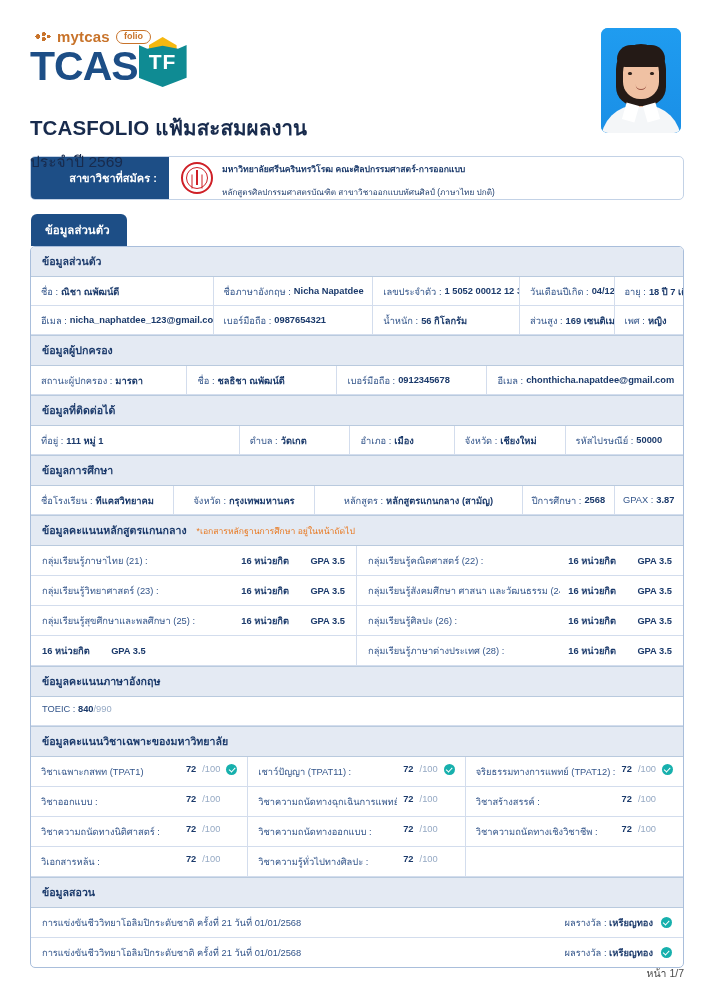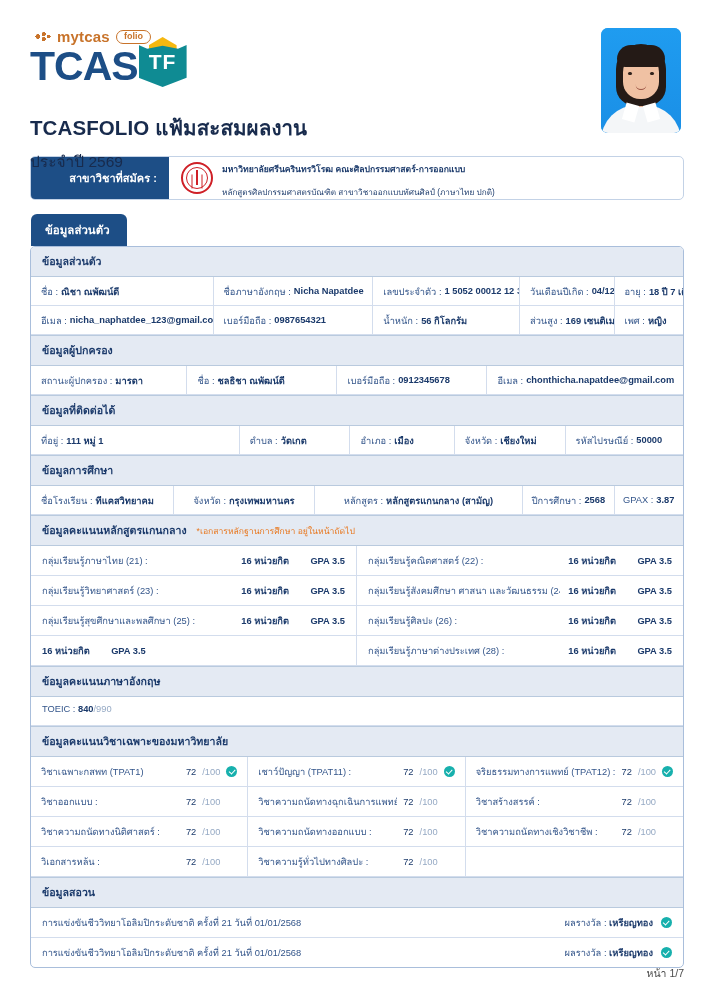--- a/index.html
+++ b/index.html
@@ -292,32 +292,31 @@
     gap: 8px;
   }
   .gcell:last-child { border-right: none; }
   .gcell .gname { flex: 1; color: #33558a; white-space: nowrap; overflow: hidden; }
   .gcell .gcredit { font-weight: 700; color: #1b3a6b; white-space: nowrap; }
   .gcell .ggpa { font-weight: 700; color: #1b3a6b; width: 48px; text-align: right; white-space: nowrap; }
 
   
   .scell {
     display: flex;
-    align-items: center;
     border-right: 1px solid #d3dded;
     box-sizing: border-box;
     padding: 7px 10px;
     font-size: 9.3px;
     width: 33.3333%;
     gap: 6px;
   }
   .scell:last-child { border-right: none; }
   .scell.empty { border-right: none; }
   .scell .sname { flex: 1; color: #33558a; white-space: nowrap; overflow: hidden; }
-  .scell .sval { font-weight: 400; color: #1b3a6b; white-space: nowrap; }
+  .scell .sval { font-weight: 700; color: #1b3a6b; white-space: nowrap; }
   .scell .smax { color: #95a9c4; font-weight: 400; }
   .check {
     width: 11px; height: 11px; border-radius: 50%;
     background: #17b0ad; flex: none;
     position: relative;
   }
   .check::after {
     content: "";
     position: absolute; left: 3.2px; top: 2.2px;
     width: 3px; height: 5.4px;

